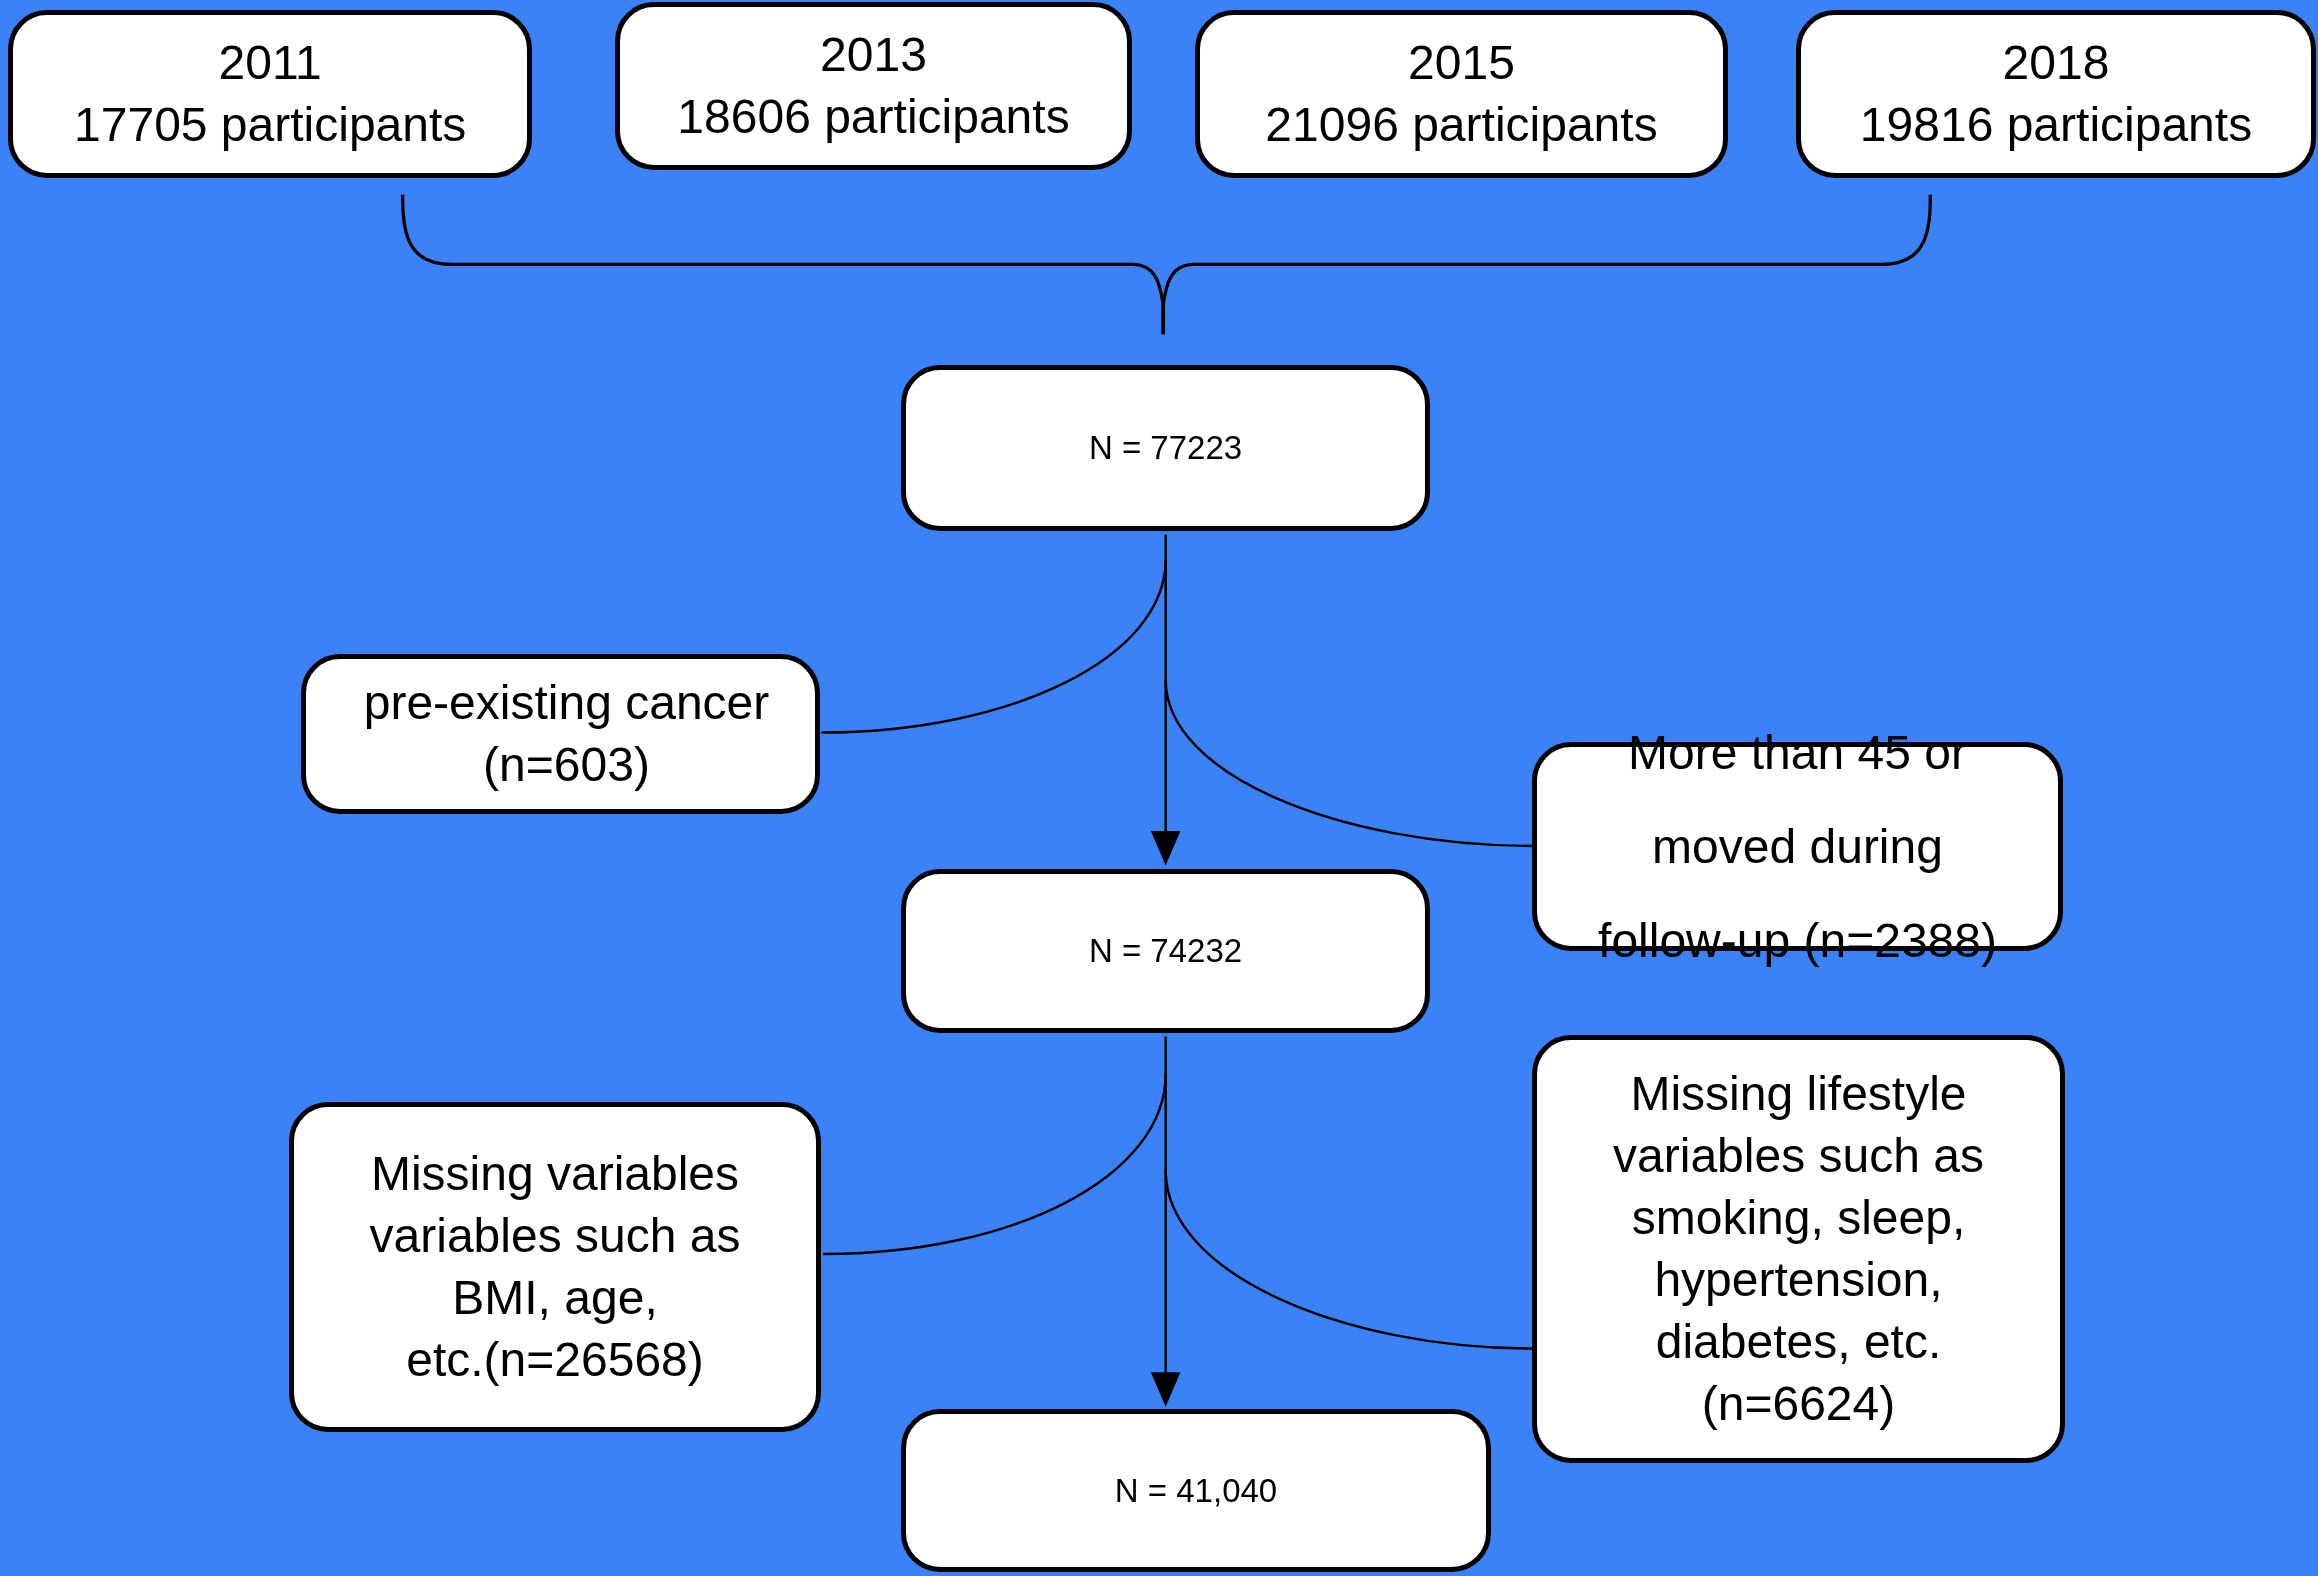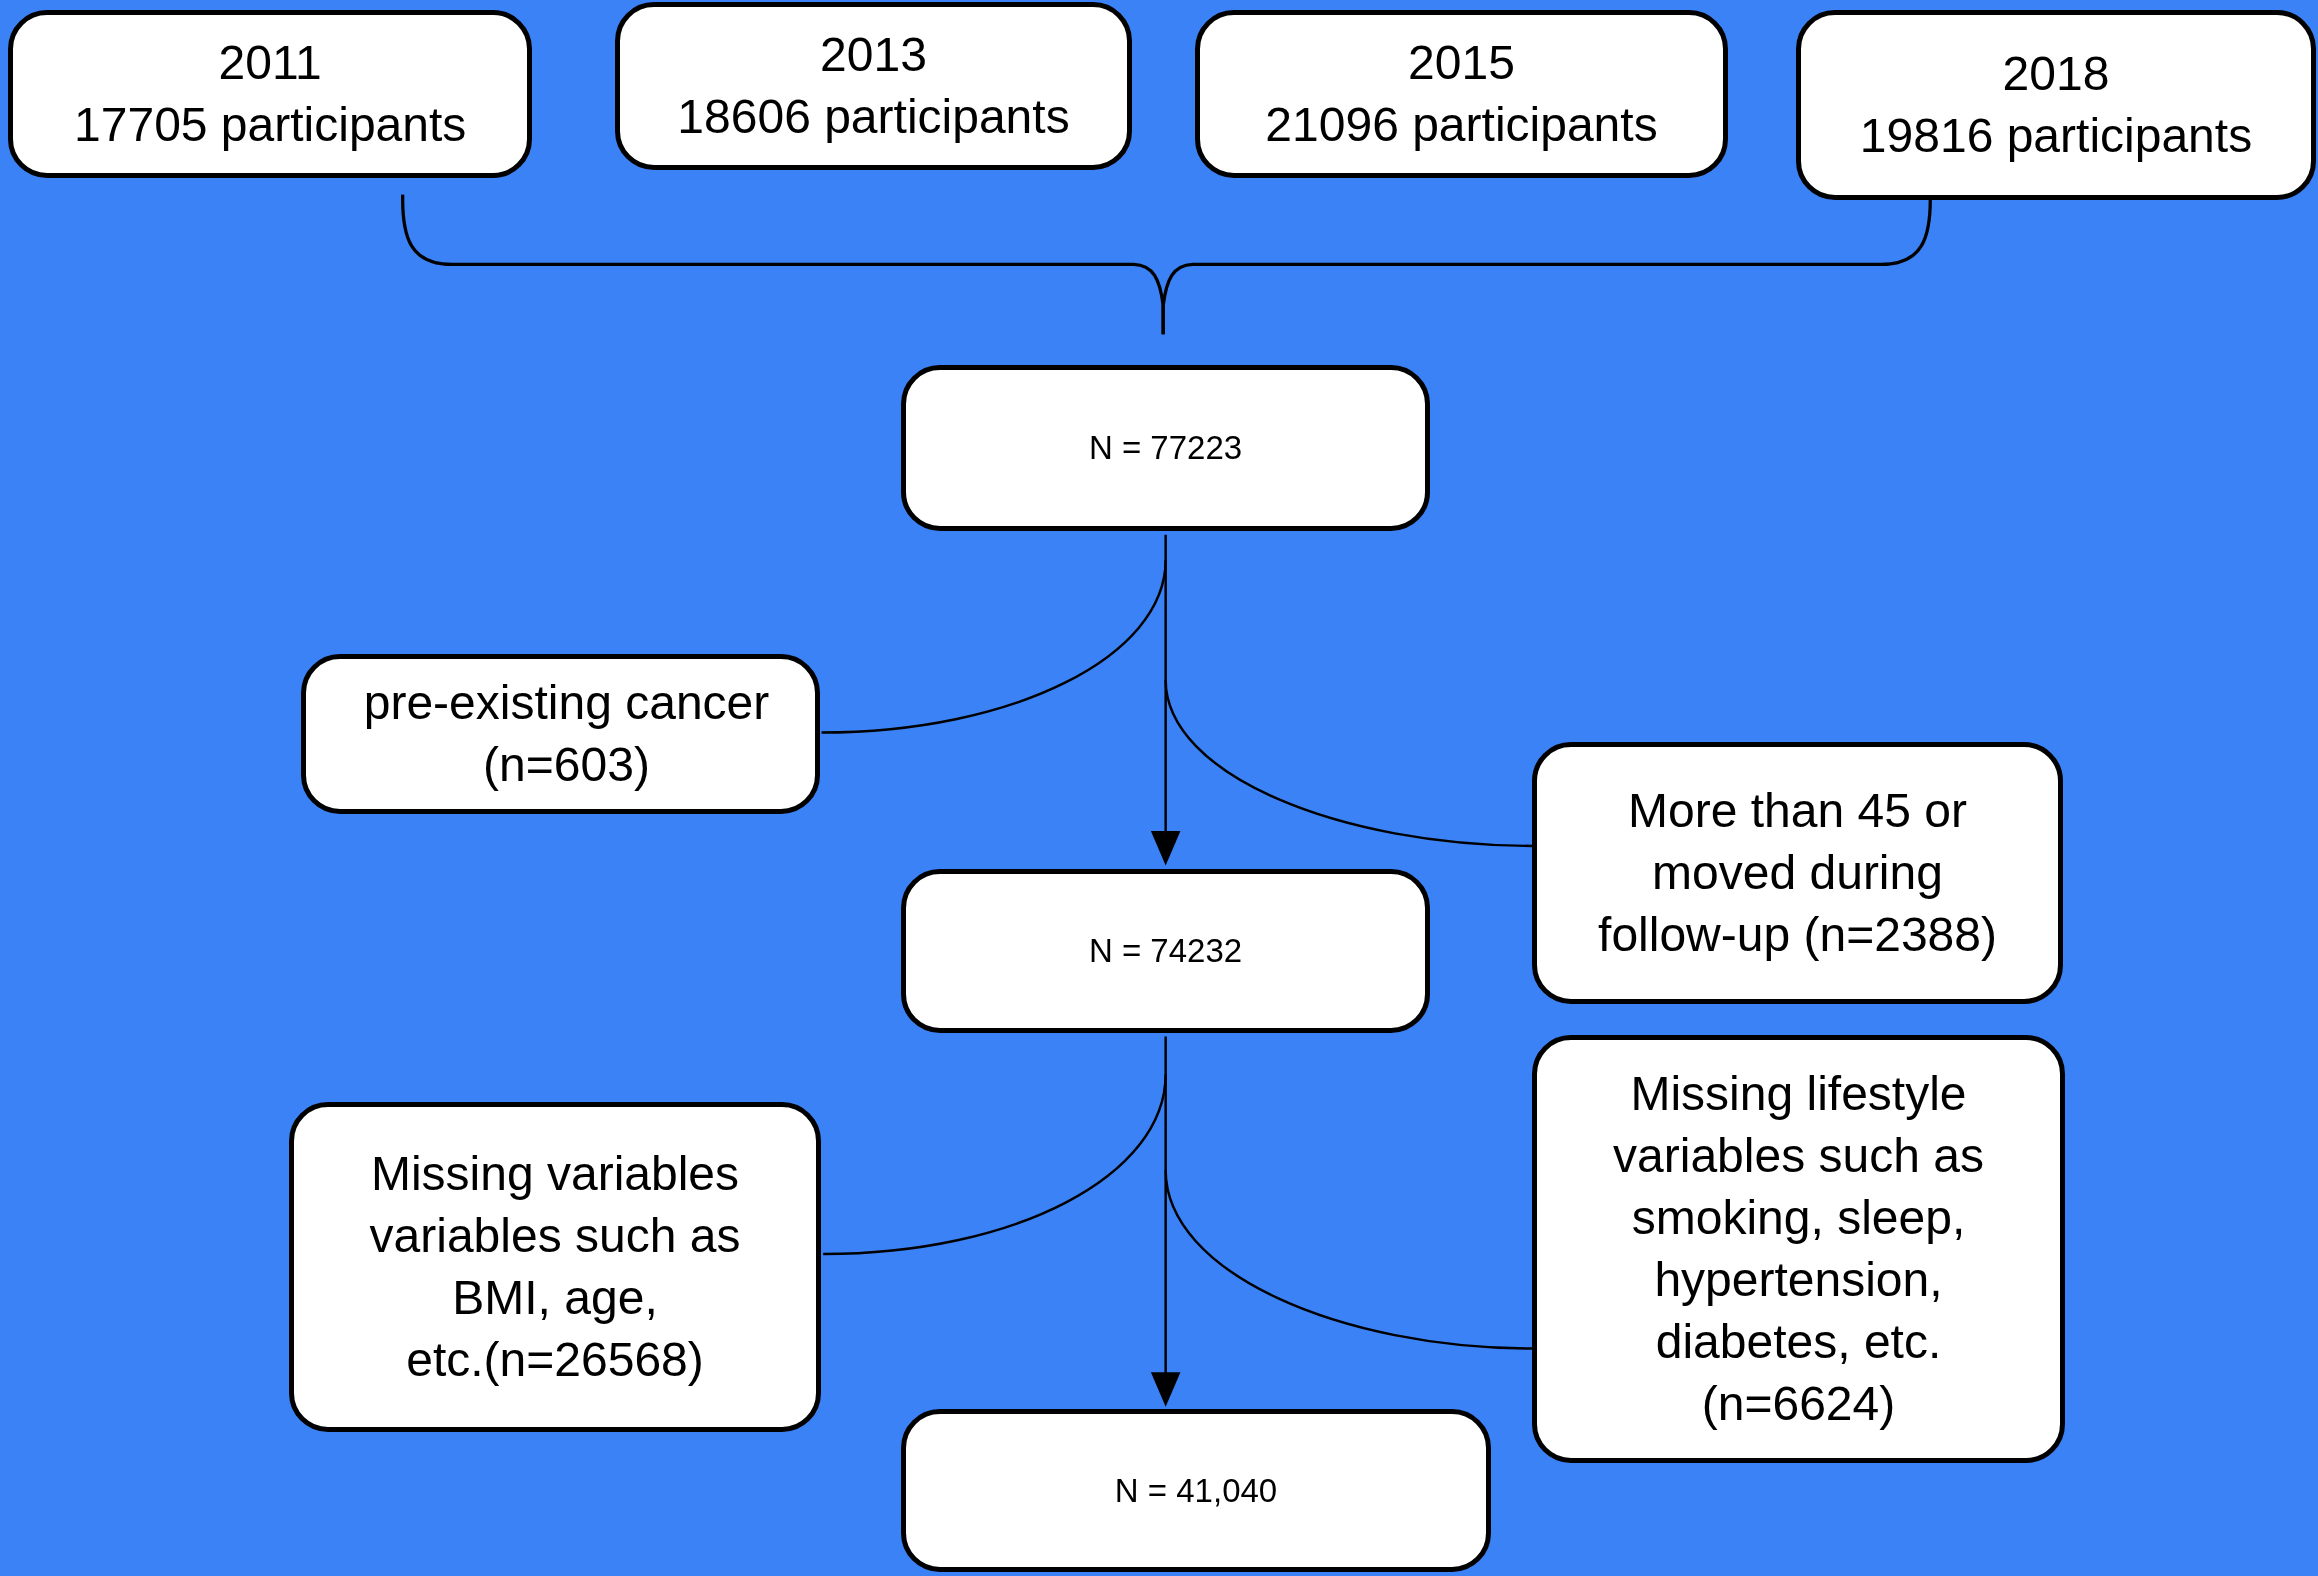--- a/index.html
+++ b/index.html
@@ -37,30 +37,30 @@
     font-size: 48px;
     line-height: 62px;
     white-space: nowrap;
   }
   .node.big { font-size: 33px; }
 
   
   .wave-2011 { left: 8.2px;   top: 10px; width: 524px; height: 168px; }
   .wave-2013 { left: 615px;  top: 2px; width: 517px; height: 168px; }
   .wave-2015 { left: 1195px; top: 10px; width: 533px; height: 168px; }
-  .wave-2018 { left: 1796px; top: 10px; width: 520px; height: 190px; }
+  .wave-2018 { left: 1796px; top: 10px; width: 520px; height: 168px; }
 
   
   .total-initial { left: 901px; top: 365px;  width: 529px; height: 166px; }
   .total-mid     { left: 901px; top: 869px; width: 529px; height: 164px; }
   .total-final   { left: 901px; top: 1409px; width: 590px; height: 163px; text-align: right; }
 
   
   .excl-cancer    { left: 301px;  top: 654px;  width: 519px; height: 160px; padding-left: 12px; }
-  .excl-age       { left: 1532px; top: 742px;  width: 531px; height: 262px; }
+  .excl-age       { left: 1532px; top: 742px;  width: 531px; height: 209px; gap: 32px; }
   .excl-individual{ left: 289px;  top: 1102px; width: 532px; height: 330px; }
   .excl-lifestyle { left: 1532px; top: 1035px; width: 533px; height: 428px; }
 </style>
 </head>
 <body>
 
 <div class="canvas">
 
   <svg class="connector-layer" viewBox="0 0 2823 1919">
 

